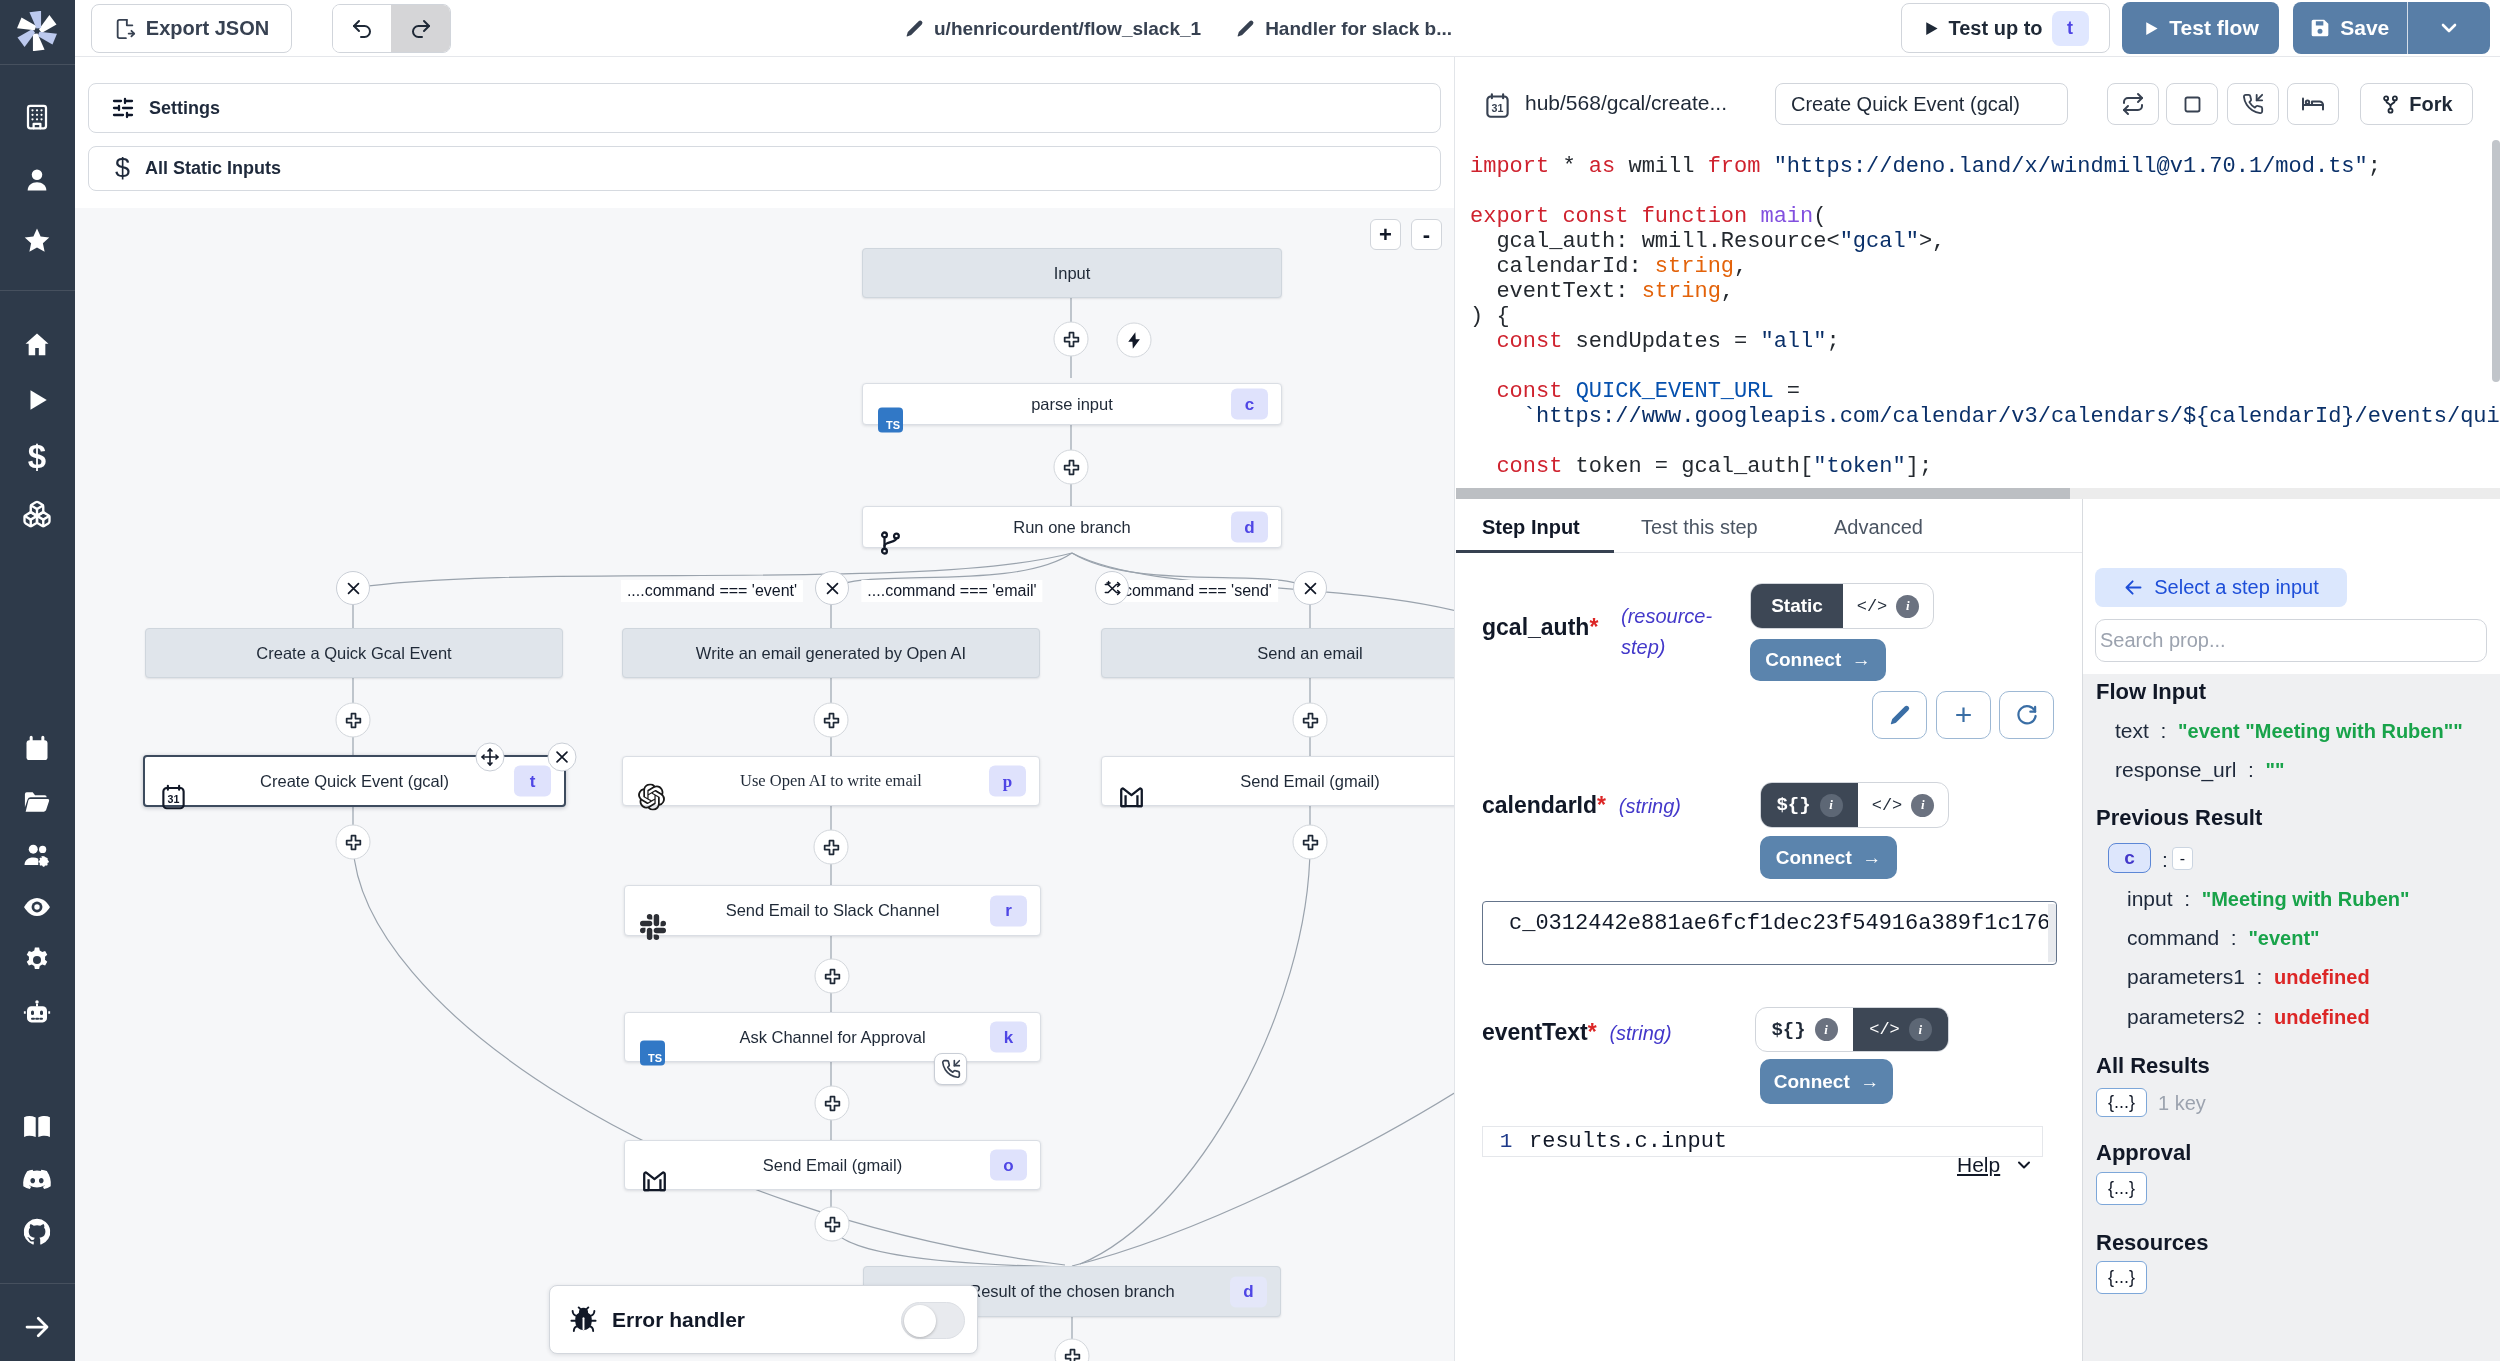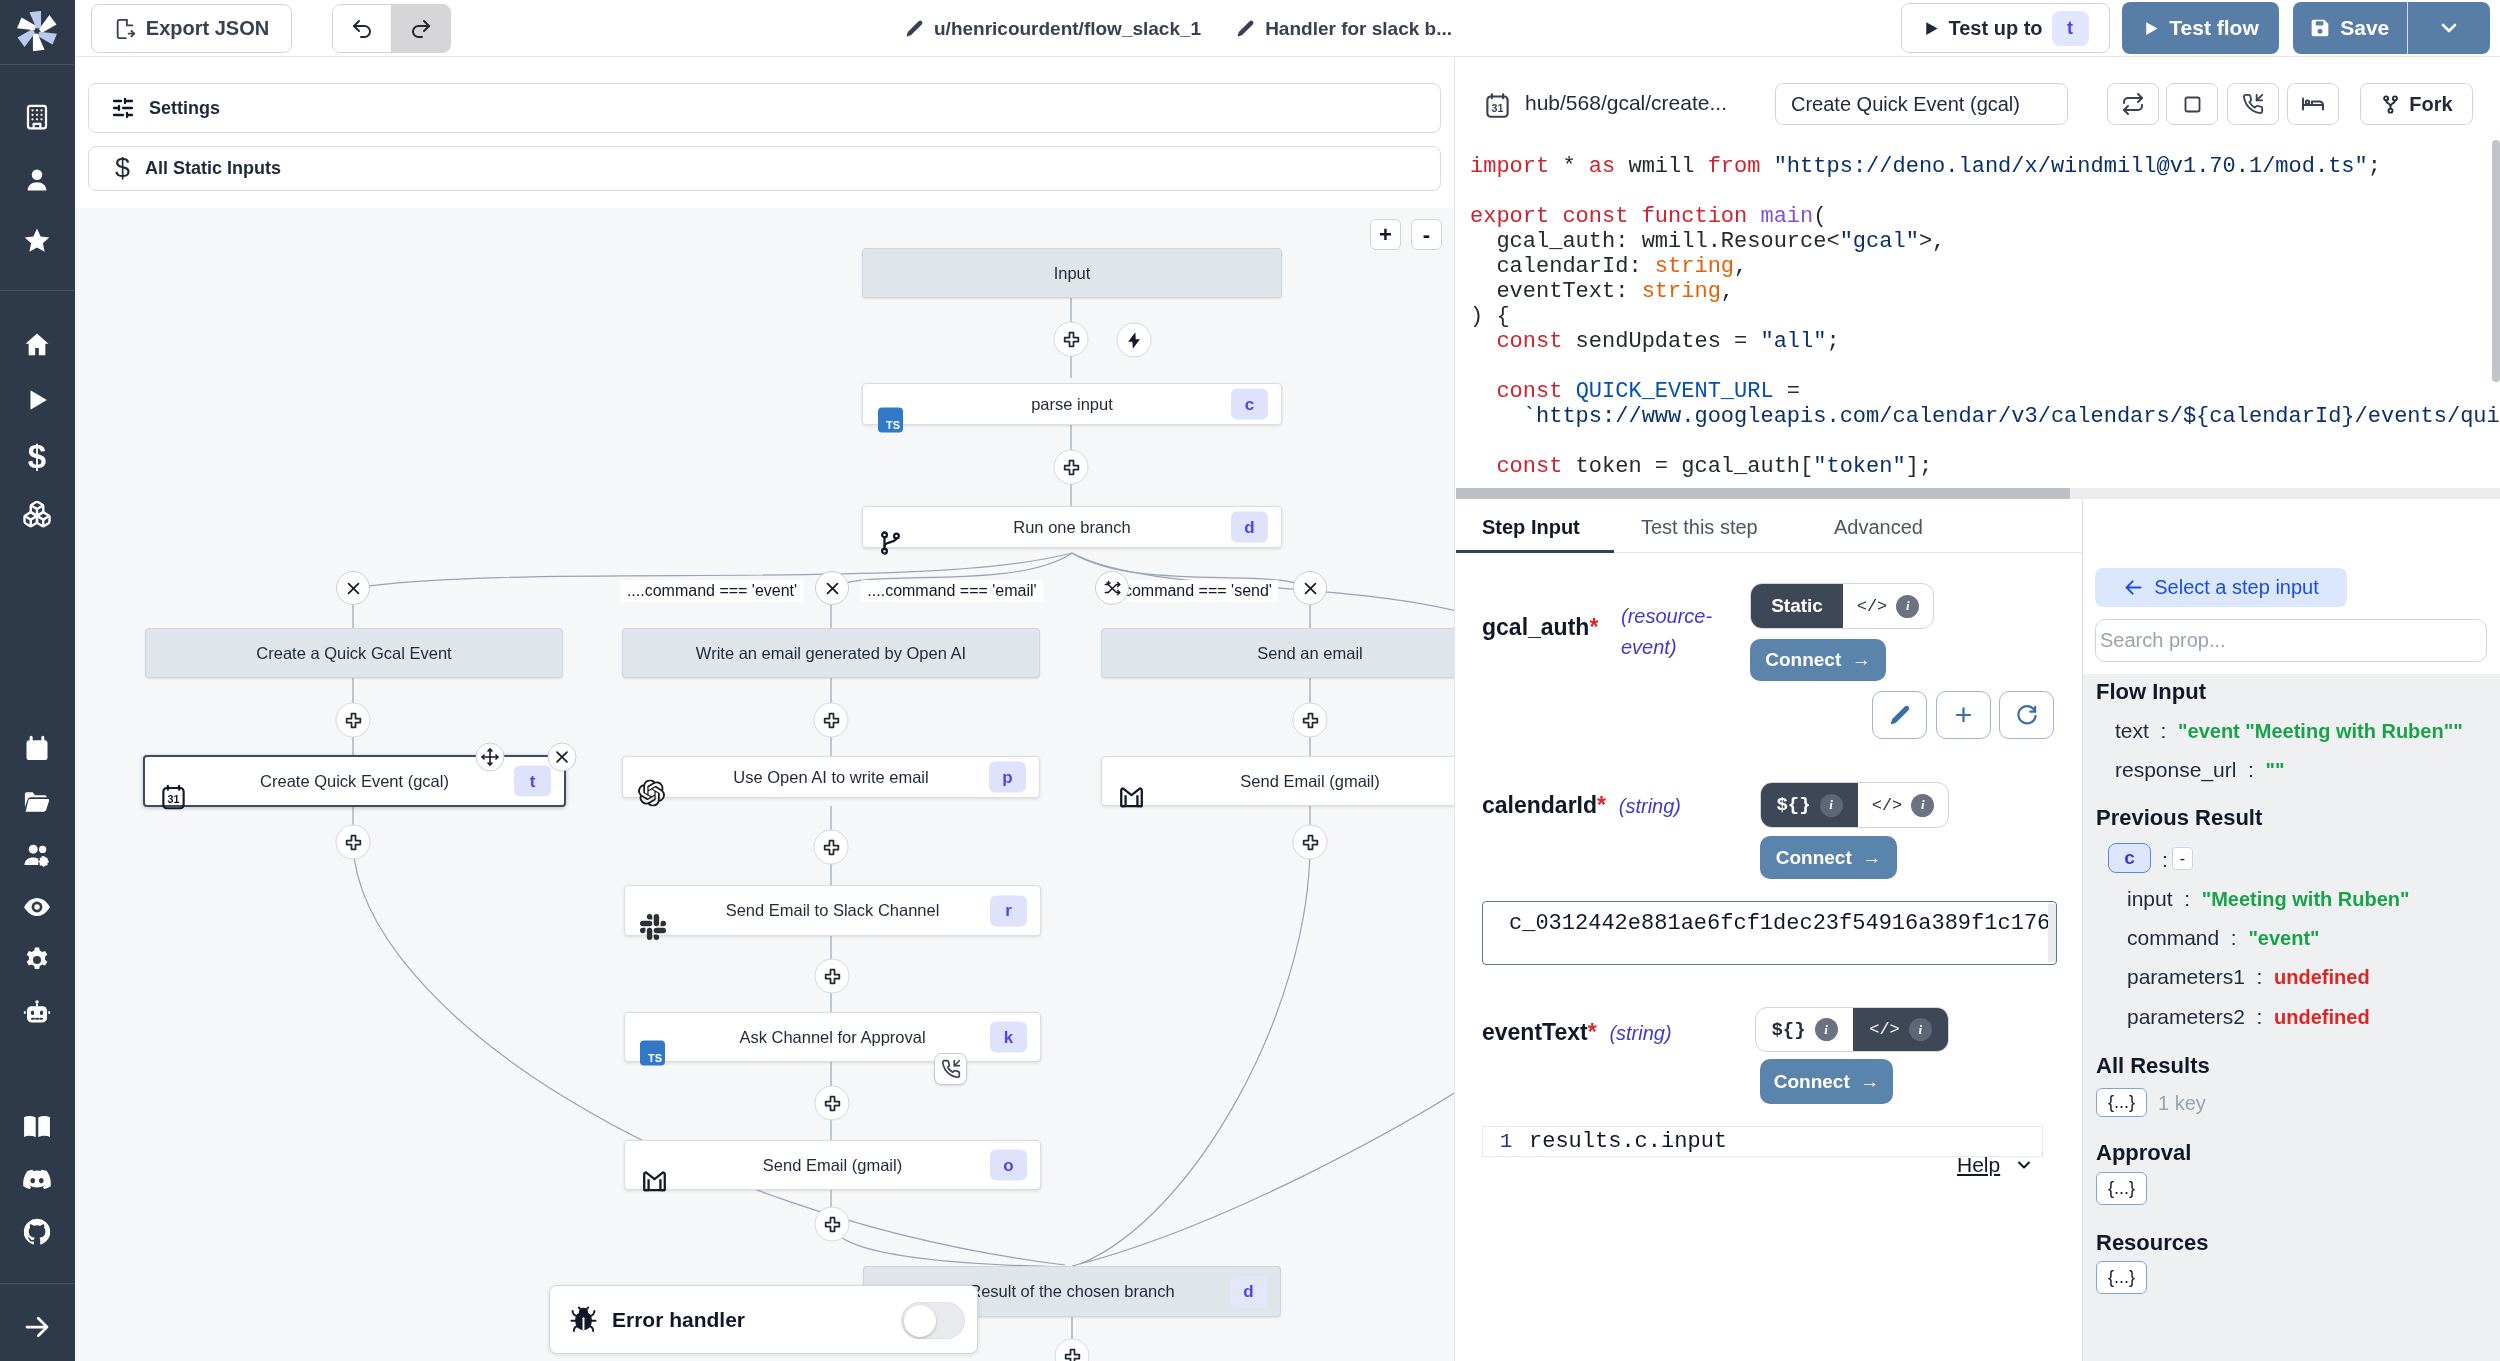--- a/index.html
+++ b/index.html
@@ -377,21 +377,21 @@
         <path d="M12 2v20M2 12h20"></path>
         <path d="m9.5 4.5 2.5-2.5 2.5 2.5M9.5 19.5l2.5 2.5 2.5-2.5M4.5 9.5 2 12l2.5 2.5M19.5 9.5 22 12l-2.5 2.5"></path>
       </svg>
     </div>
   <div class="xcirc" style="left:487px; top:700px; width:29px; height:29px;">
       <svg width="17" height="17" viewBox="0 0 24 24" fill="none" stroke="#111827" stroke-width="2.4" stroke-linecap="round">
         <path d="M5 5l14 14M19 5 5 19"></path>
       </svg>
     </div>
 
-  <div class="node" style="left:547px; top:699px; width:418px; height:42px;">
+  <div class="node" style="left:547px; top:699px; width:418px; height:50px;font-family:Liberation Serif, serif;">
     <div class="nicon">
         <svg width="27" height="27" viewBox="0 0 24 24" fill="#191919">
           <path d="M22.2819 9.8211a5.9847 5.9847 0 0 0-.5157-4.9108 6.0462 6.0462 0 0 0-6.5098-2.9A6.0651 6.0651 0 0 0 4.9807 4.1818a5.9847 5.9847 0 0 0-3.9977 2.9 6.0462 6.0462 0 0 0 .7427 7.0966 5.98 5.98 0 0 0 .511 4.9107 6.051 6.051 0 0 0 6.5146 2.9001A5.9847 5.9847 0 0 0 13.2599 24a6.0557 6.0557 0 0 0 5.7718-4.2058 5.9894 5.9894 0 0 0 3.9977-2.9001 6.0557 6.0557 0 0 0-.7475-7.0729zm-9.022 12.6081a4.4755 4.4755 0 0 1-2.8764-1.0408l.1419-.0804 4.7783-2.7582a.7948.7948 0 0 0 .3927-.6813v-6.7226l2.02 1.1686a.071.071 0 0 1 .038.0615v5.5826a4.504 4.504 0 0 1-4.4945 4.4944zm-9.6607-4.1254a4.4708 4.4708 0 0 1-.5346-3.0137l.142.0852 4.783 2.7582a.7712.7712 0 0 0 .7806 0l5.8428-3.3685v2.3324a.0804.0804 0 0 1-.0332.0615L9.74 19.9502a4.4992 4.4992 0 0 1-6.1408-1.6464zM2.3408 7.8956a4.485 4.485 0 0 1 2.3655-1.9728V11.6a.7664.7664 0 0 0 .3879.6765l5.8144 3.3543-2.0201 1.1685a.0757.0757 0 0 1-.071 0l-4.8303-2.7865A4.504 4.504 0 0 1 2.3408 7.8956zm16.5963 3.8558L13.1038 8.364 15.1192 7.2a.0757.0757 0 0 1 .071 0l4.8303 2.7913a4.4944 4.4944 0 0 1-.6765 8.1042v-5.6772a.79.79 0 0 0-.407-.667zm2.0107-3.0231l-.142-.0852-4.7735-2.7818a.7759.7759 0 0 0-.7854 0L9.409 9.2297V6.8974a.0662.0662 0 0 1 .0284-.0615l4.8303-2.7866a4.4992 4.4992 0 0 1 6.6802 4.66zM8.3065 12.863l-2.02-1.1638a.0804.0804 0 0 1-.038-.0567V6.0742a4.4992 4.4992 0 0 1 7.3757-3.4537l-.142.0805L8.704 5.459a.7948.7948 0 0 0-.3927.6813zm1.0976-2.3654l2.602-1.4998 2.6069 1.4998v2.9994l-2.5974 1.4997-2.6067-1.4997Z"></path>
         </svg>
       </div>
     <div class="ntitle">Use Open AI to write email</div>
     <div class="nbadge">p</div>
   </div>
   <div class="node" style="left:1026px; top:699px; width:418px; height:50px;">
     <div class="nicon">
@@ -555,21 +555,21 @@
   <div class="rp" style="left:0; top:431px; width:614px; height:11px; background:#bcbfc3;"></div>
 
   <div class="rp" style="left:26px; top:459px; font-size:20px; font-weight:700; color:#111827;">Step Input</div>
   <div class="rp" style="left:185px; top:459px; font-size:20px; color:#4b5563;">Test this step</div>
   <div class="rp" style="left:378px; top:459px; font-size:20px; color:#4b5563;">Advanced</div>
   <div class="rp" style="left:0; top:495px; width:626px; height:1px; background:#e5e7eb;"></div>
   <div class="rp" style="left:0; top:493px; width:158px; height:3px; background:#374151;"></div>
 
   <div class="rp" style="left:26px; top:557px; font-size:23px; font-weight:700; color:#111827;">gcal_auth<span style="color:#dc2626">*</span></div>
   <div class="rp" style="left:165px; top:548px; font-size:20px; font-style:italic; color:#4338ca;">(resource-</div>
-  <div class="rp" style="left:165px; top:579px; font-size:20px; font-style:italic; color:#4338ca;">event)</div>
+  <div class="rp" style="left:165px; top:579px; font-size:20px; font-style:italic; color:#4338ca;">step)</div>
   <div class="toggle" style="left:294px; top:526px; width:184px; height:46px;">
     <div class="tseg tdark" style="width:92px; font-size:19px; font-weight:700;">Static</div>
     <div class="tseg" style="flex:1; gap:9px;">
         <span class="mono" style="font-size:17px; color:#1f2937;">&lt;/&gt;</span>
         <span class="info">i</span>
       </div>
   </div>
   <div class="connect" style="left:294px; top:582px; width:136px; height:42px;">Connect&nbsp;&nbsp;→</div>
   <div class="blubtn" style="left:416px; top:634px; width:55px; height:48px;">
       <svg width="22" height="22" viewBox="0 0 24 24" fill="#3a6ea5">

